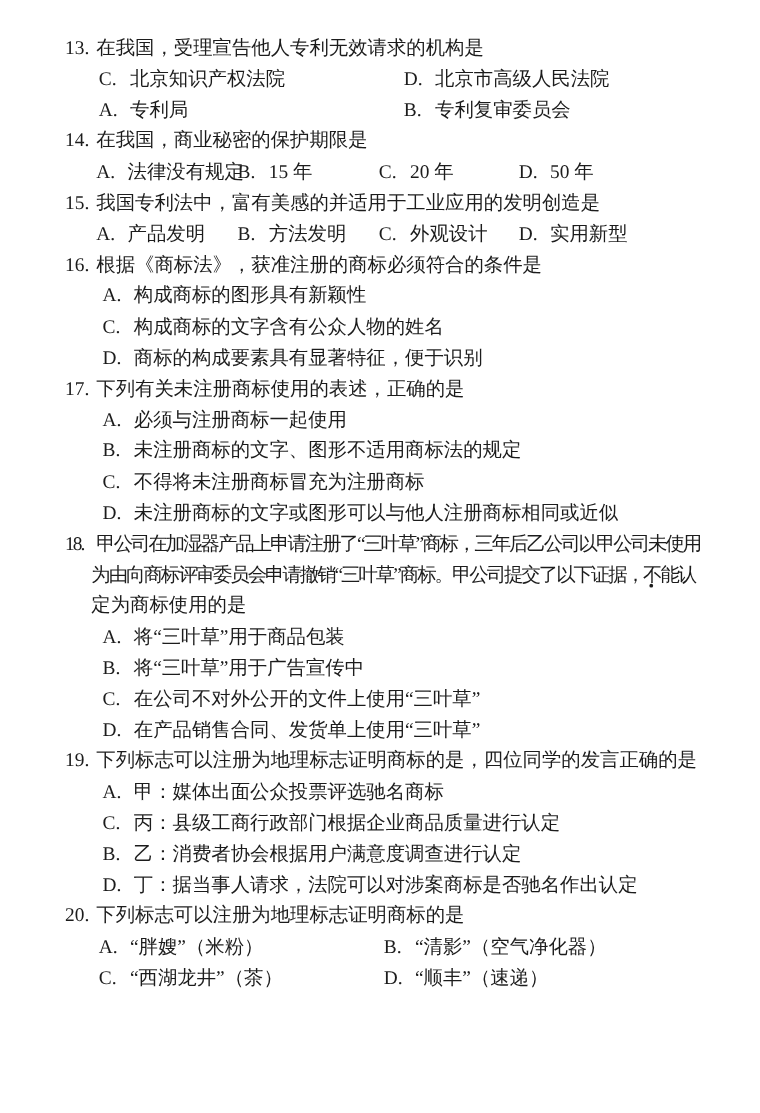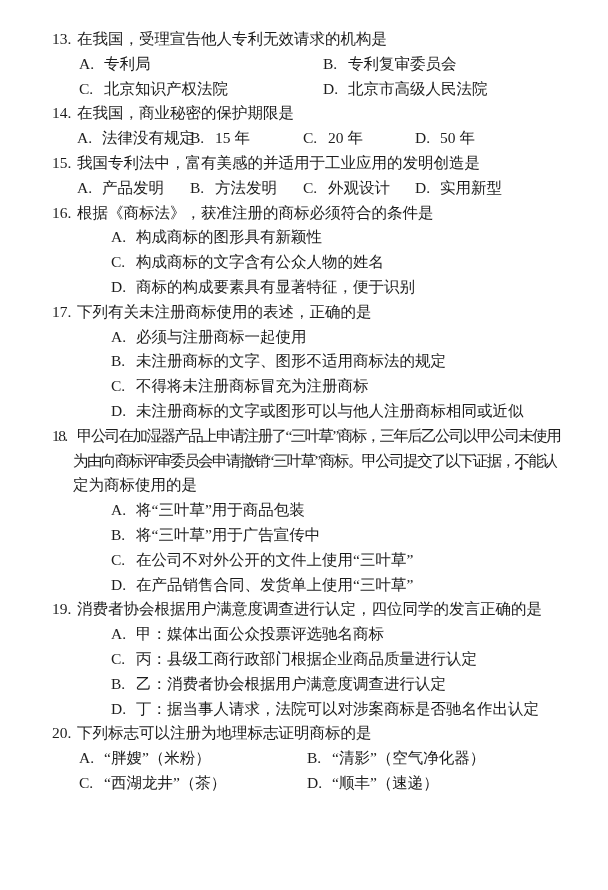--- a/index.html
+++ b/index.html
@@ -13,21 +13,21 @@
   .page { padding-top: 27px; }
   .line {
     position: relative;
     height: 24.8px;
     line-height: 24.8px;
     font-size: 15.5px;
     white-space: nowrap;
   }
   .stem { padding-left: 52px; }
   .qnum { display: inline-block; width: 25px; }
-  .opt-list { padding-left: 111px; }
+  .opt-list { padding-left: 82px; }
   .olabel { display: inline-block; width: 25px; }
   .cont { padding-left: 73px; }
   .tight { letter-spacing: -1.6px; }
   .abs { position: absolute; top: 0; }
   .c1 { left: 79px; }
   .c2 { left: 323px; }
   .c2n { left: 307px; }
   .o1 { left: 77px; }
   .o2 { left: 190px; }
   .o3 { left: 303px; }
@@ -46,26 +46,26 @@
 </style>
 </head>
 <body>
 
 <div class="page">
 
   <div class="line stem">
     <span class="qnum">13.</span><span>在我国，受理宣告他人专利无效请求的机构是</span>
   </div>
   <div class="line">
+    <span class="abs c1"><span class="olabel">C.</span><span>北京知识产权法院</span></span>
+    <span class="abs c2"><span class="olabel">D.</span><span>北京市高级人民法院</span></span>
+  </div>
+  <div class="line">
     <span class="abs c1"><span class="olabel">A.</span><span>专利局</span></span>
     <span class="abs c2"><span class="olabel">B.</span><span>专利复审委员会</span></span>
-  </div>
-  <div class="line">
-    <span class="abs c1"><span class="olabel">C.</span><span>北京知识产权法院</span></span>
-    <span class="abs c2"><span class="olabel">D.</span><span>北京市高级人民法院</span></span>
   </div>
 
   <div class="line stem">
     <span class="qnum">14.</span><span>在我国，商业秘密的保护期限是</span>
   </div>
   <div class="line">
     <span class="abs o1"><span class="olabel">A.</span><span>法律没有规定</span></span>
     <span class="abs o2"><span class="olabel">B.</span><span>15 年</span></span>
     <span class="abs o3"><span class="olabel">C.</span><span>20 年</span></span>
     <span class="abs o4"><span class="olabel">D.</span><span>50 年</span></span>
@@ -126,21 +126,21 @@
     <span class="olabel">B.</span><span>将“三叶草”用于广告宣传中</span>
   </div>
   <div class="line opt-list">
     <span class="olabel">C.</span><span>在公司不对外公开的文件上使用“三叶草”</span>
   </div>
   <div class="line opt-list">
     <span class="olabel">D.</span><span>在产品销售合同、发货单上使用“三叶草”</span>
   </div>
 
   <div class="line stem">
-    <span class="qnum">19.</span><span>消费者协会根据用户满意度调查进行认定，四位同学的发言正确的是</span>
+    <span class="qnum">19.</span><span>下列标志可以注册为地理标志证明商标的是，四位同学的发言正确的是</span>
   </div>
   <div class="line opt-list">
     <span class="olabel">A.</span><span>甲：媒体出面公众投票评选驰名商标</span>
   </div>
   <div class="line opt-list">
     <span class="olabel">C.</span><span>丙：县级工商行政部门根据企业商品质量进行认定</span>
   </div>
   <div class="line opt-list">
     <span class="olabel">B.</span><span>乙：消费者协会根据用户满意度调查进行认定</span>
   </div>

